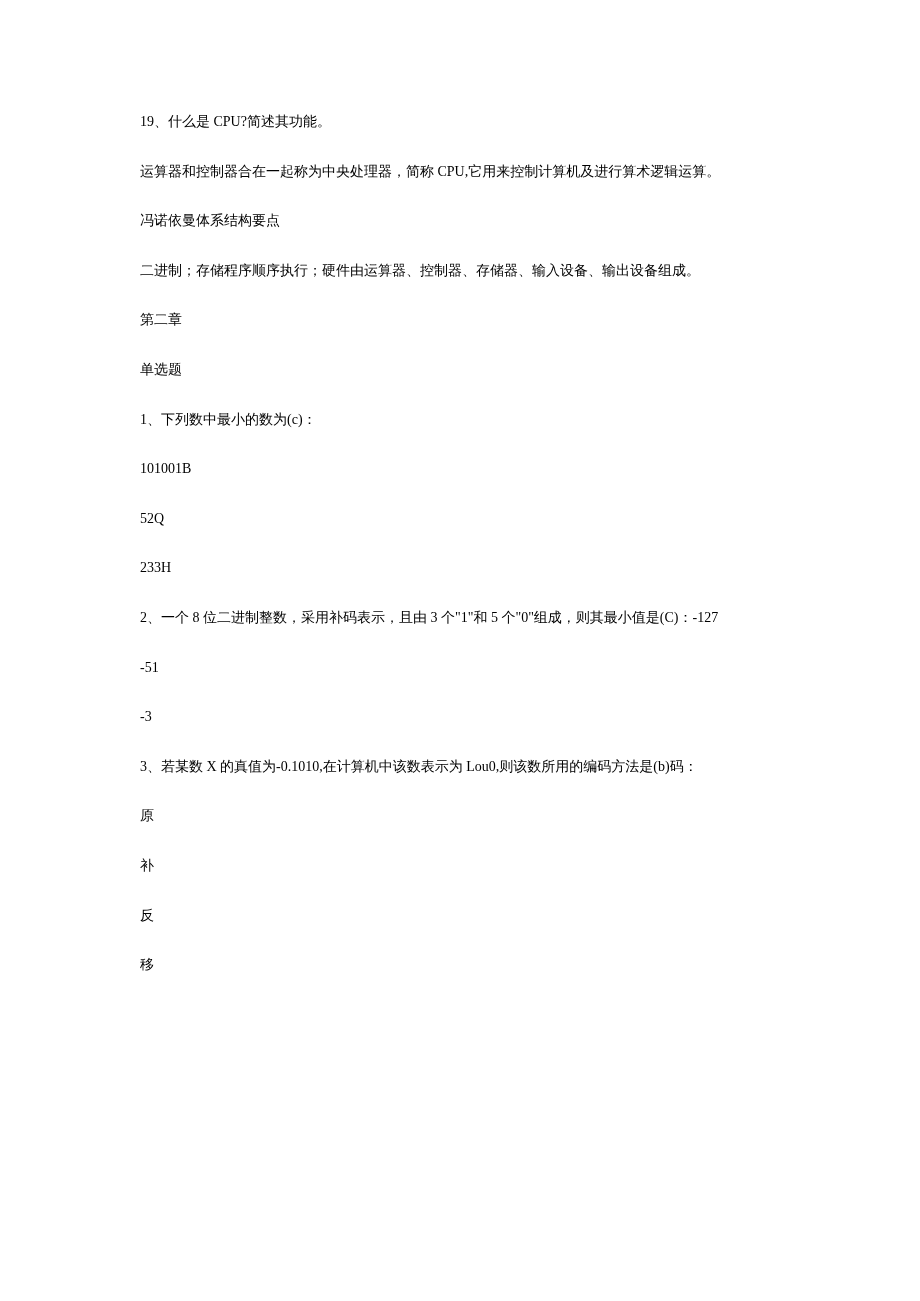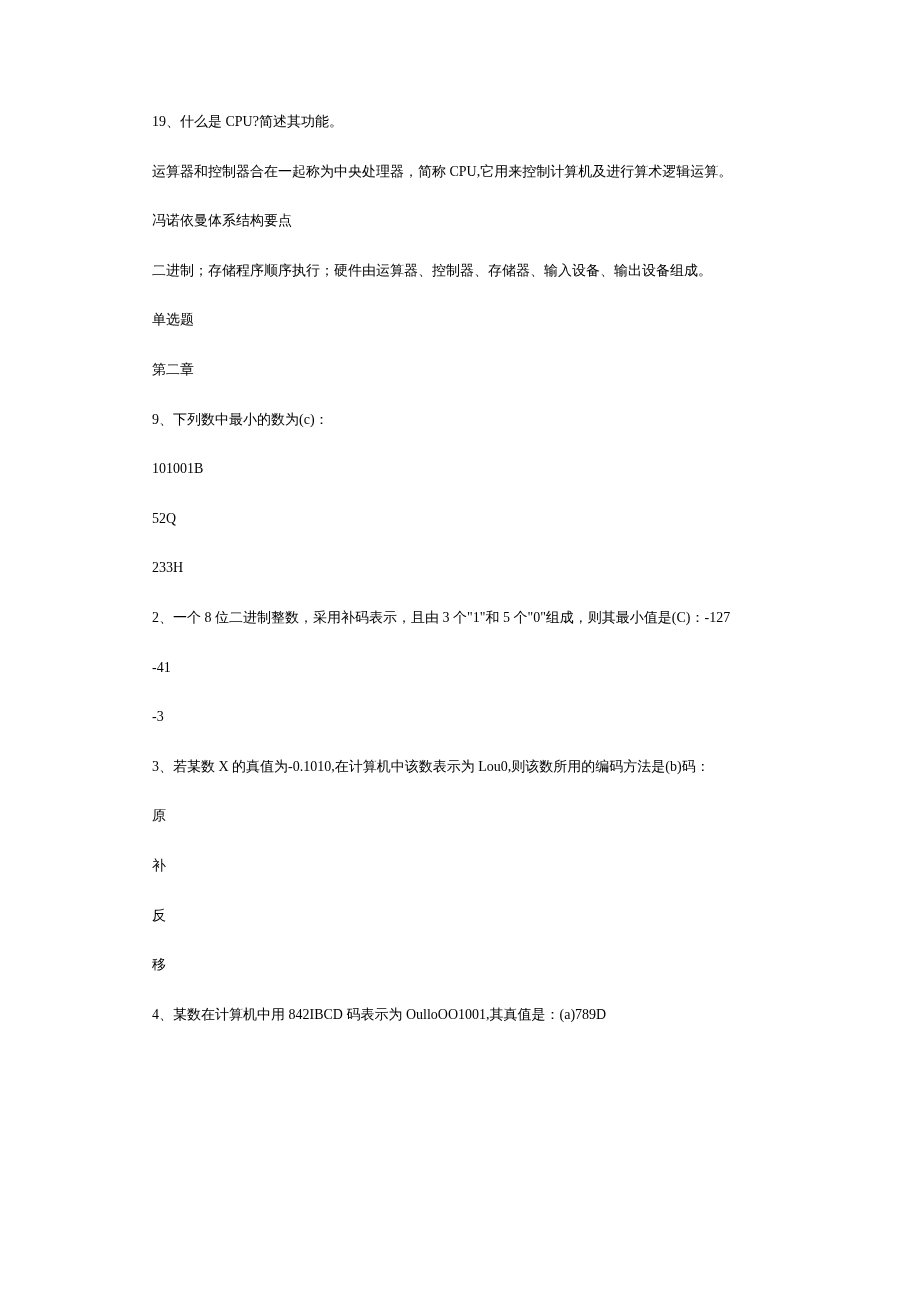--- a/index.html
+++ b/index.html
@@ -9,41 +9,40 @@
     background: #ffffff;
     font-family: "Microsoft YaHei", "SimSun", "Times New Roman", serif;
     font-size: 14px;
     color: #000000;
     line-height: 1.4;
   }
   .page {
     padding: 112px 140px 100px 140px;
   }
   .para {
-    margin: 0 0 30px 12px;
+    margin: 0 0 30px 0;
     white-space: pre-wrap;
     font-family: Liberation Serif, serif;
   }
 </style>
 </head>
 <body>
 
 <div class="page">
   <p class="para">19、什么是 CPU?简述其功能。</p>
   <p class="para">运算器和控制器合在一起称为中央处理器，简称 CPU,它用来控制计算机及进行算术逻辑运算。</p>
   <p class="para">冯诺依曼体系结构要点</p>
   <p class="para">二进制；存储程序顺序执行；硬件由运算器、控制器、存储器、输入设备、输出设备组成。</p>
+  <p class="para">第二章</p>
   <p class="para">单选题</p>
-  <p class="para">第二章</p>
-  <p class="para">9、下列数中最小的数为(c)：</p>
+  <p class="para">1、下列数中最小的数为(c)：</p>
   <p class="para">101001B</p>
   <p class="para">52Q</p>
   <p class="para">233H</p>
   <p class="para">2、一个 8 位二进制整数，采用补码表示，且由 3 个"1"和 5 个"0"组成，则其最小值是(C)：-127</p>
-  <p class="para">-41</p>
+  <p class="para">-51</p>
   <p class="para">-3</p>
   <p class="para">3、若某数 X 的真值为-0.1010,在计算机中该数表示为 Lou0,则该数所用的编码方法是(b)码：</p>
   <p class="para">原</p>
   <p class="para">补</p>
   <p class="para">反</p>
   <p class="para">移</p>
-  <p class="para">4、某数在计算机中用 842IBCD 码表示为 OulloOO1001,其真值是：(a)789D</p>
 </div>
 
 </body></html>

